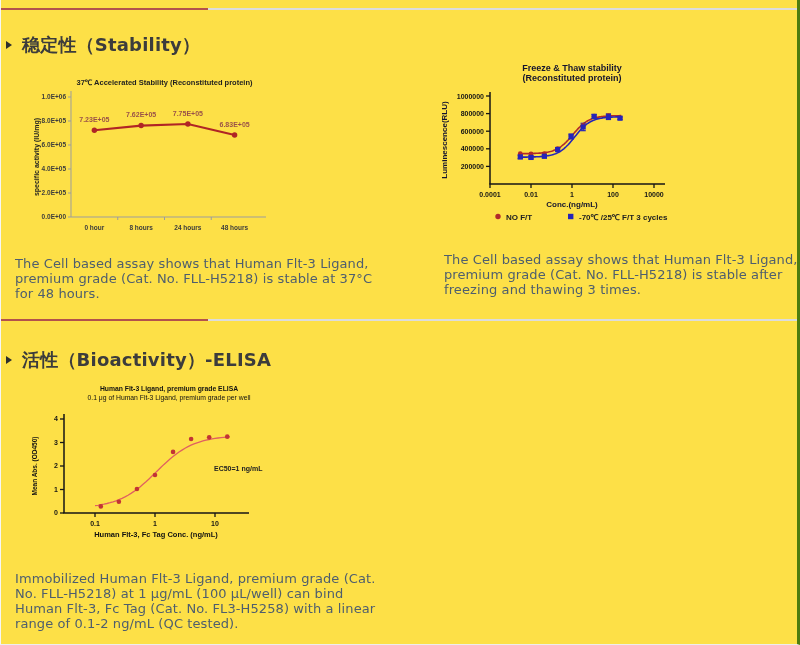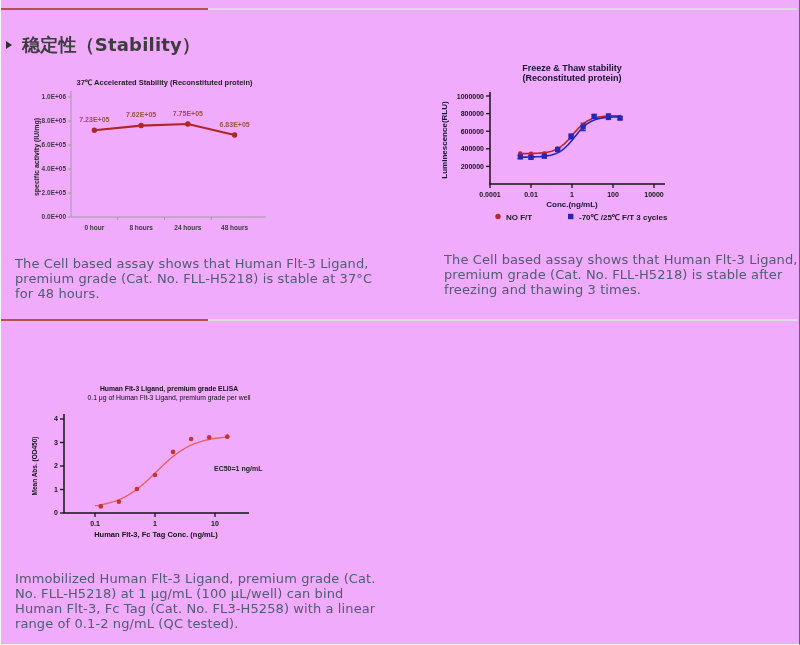--- a/index.html
+++ b/index.html
@@ -1,17 +1,17 @@
 <!DOCTYPE html>
 <html><head>
 <meta charset="utf-8">
 <style>
   html,body{margin:0;padding:0;background:#fff;}
   body{width:800px;height:645px;position:relative;font-family:"DejaVu Sans",sans-serif;overflow:hidden;}
-  .card{position:absolute;inset:0;background:#f0abfc;border-right:1px solid #4d7c0f;border-bottom:1px solid #ededed;border-left:1px solid #f6f6f6;}
+  .card{position:absolute;inset:0;background:#fde047;border-right:3px solid #4d7c0f;border-bottom:1px solid #ededed;border-left:1px solid #f6f6f6;}
   .rule{position:absolute;left:0;width:796px;height:2px;background:#dcdcdc;}
   .rule .red{position:absolute;left:0;top:0;height:2px;width:207px;}
   .hdr{position:absolute;left:5px;display:flex;align-items:center;gap:10px;cursor:pointer;}
   .tri{width:0;height:0;border-left:6px solid #2e2e2e;border-top:4.5px solid transparent;border-bottom:4.5px solid transparent;flex:0 0 auto;}
   .hdr h2{margin:0;font-size:18px;font-weight:600;color:#3c3c3c;letter-spacing:.2px;font-family:"DejaVu Sans",sans-serif;}
   .cap{position:absolute;font-size:13px;line-height:15px;color:#4e5e6e;letter-spacing:.1px;}
   svg{position:absolute;overflow:visible;}
   svg text{font-family:"Liberation Sans",sans-serif;}
 </style>
 </head>
@@ -144,20 +144,24 @@
     </svg>
 
   <p class="cap" style="left:14px;top:243px;width:368px">The Cell based assay shows that Human Flt-3 Ligand, premium grade (Cat. No. FLL-H5218) is stable at 37°C for 48 hours.</p>
 
   <p class="cap" style="left:443px;top:239px;width:372px">The Cell based assay shows that Human Flt-3 Ligand, premium grade (Cat. No. FLL-H5218) is stable after freezing and thawing 3 times.</p>
 
   <div class="rule" style="top:319px">
     <div class="red" style="background: rgb(179, 82, 76);"></div>
   </div>
 
+  <div class="hdr" style="top:348px">
+    <span class="tri"></span>
+    <h2>活性（Bioactivity）-ELISA</h2>
+  </div>
 
   <svg id="chart3" width="290" height="178" style="left:28px;top:383px">
       <text x="140" y="8" text-anchor="middle" font-size="6.8" fill="#111" font-weight="bold">Human Flt-3 Ligand, premium grade ELISA</text>
       <text x="140" y="17" text-anchor="middle" font-size="6.8" fill="#111" font-weight="normal">0.1 μg of Human Flt-3 Ligand, premium grade per well</text>
       <text x="8" y="83" text-anchor="middle" font-size="6.5" fill="#111" font-weight="bold" transform="rotate(-90 8 83)">Mean Abs. (OD450)</text>
       <line x1="35" y1="31" x2="35" y2="130" stroke="#151515" stroke-width="1.5"></line>
       <line x1="34.3" y1="130" x2="220" y2="130" stroke="#151515" stroke-width="1.5"></line>
       <line x1="31" y1="130" x2="35" y2="130" stroke="#151515" stroke-width="1.3"></line>
       <text x="29" y="132.3" text-anchor="end" font-size="7" fill="#151515" font-weight="bold">0</text>
       <line x1="31" y1="106.5" x2="35" y2="106.5" stroke="#151515" stroke-width="1.3"></line>

